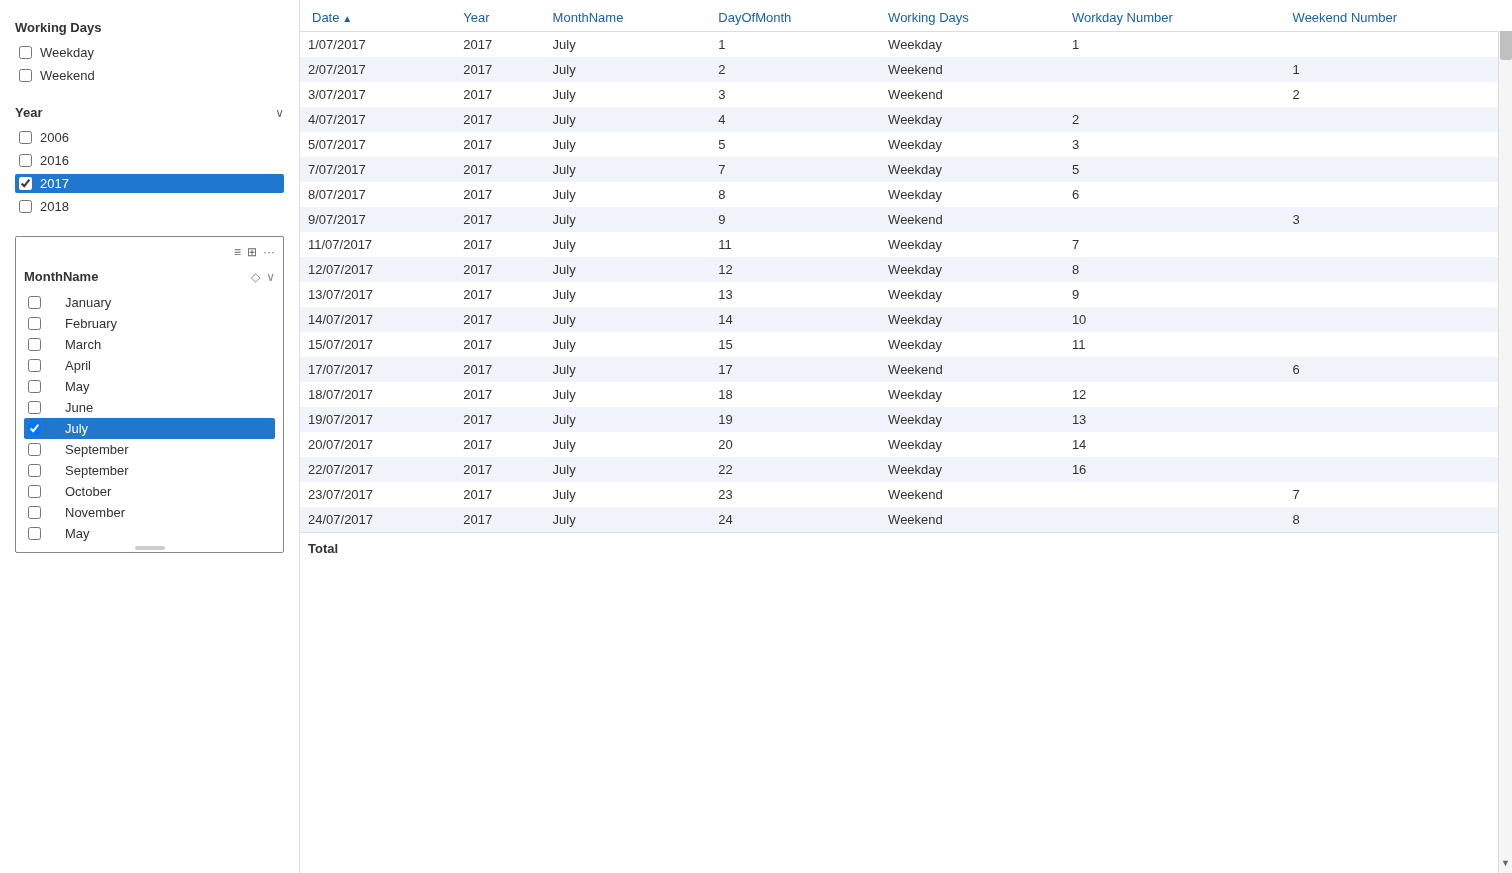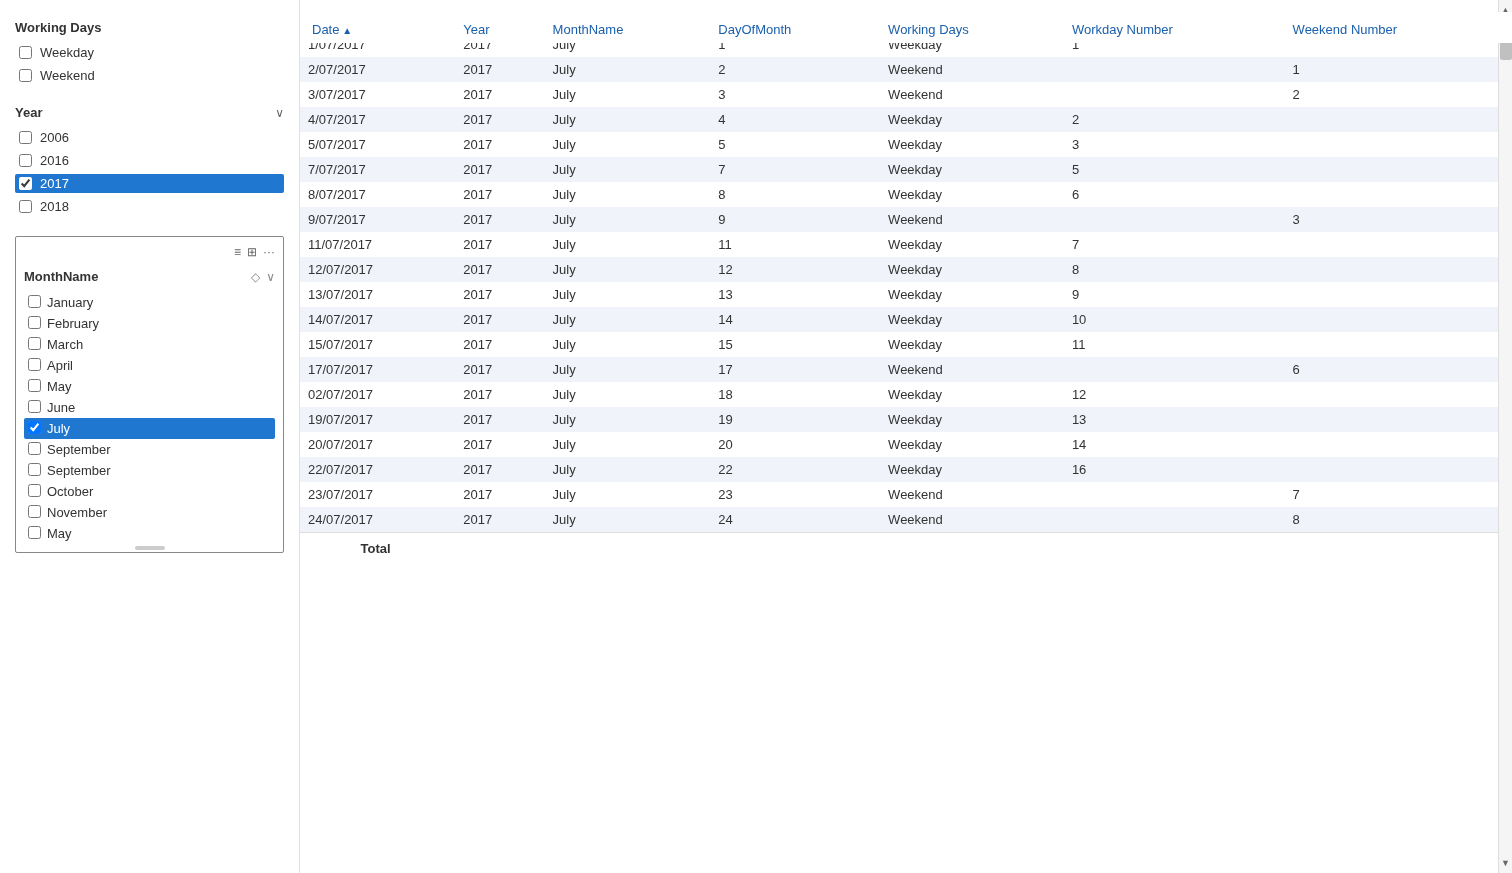--- a/index.html
+++ b/index.html
@@ -135,21 +135,22 @@
       cursor: pointer;
     }
 
     .month-list {
       max-height: 420px;
       overflow-y: auto;
     }
 
     .month-item {
       display: flex;
-      gap: 6px;
+      align-items: center;
+      gap: 24px;
       padding: 3px 4px;
       cursor: pointer;
     }
 
     .month-item input[type="checkbox"] {
       width: 13px;
       height: 13px;
       cursor: pointer;
     }
 
@@ -194,21 +195,21 @@
 
     thead tr th {
       padding: 10px 12px 6px 8px;
       text-align: left;
       font-weight: 400;
       color: #1a5fac;
       border-bottom: 1px solid #ddd;
       white-space: nowrap;
       background: #fff;
       position: sticky;
-      top: 12px;
+      top: 0;
       z-index: 10;
     }
 
     thead tr th:first-child {
       padding-left: 12px;
     }
 
     th.sorted::after {
       content: ' ▲';
       font-size: 10px;
@@ -227,21 +228,20 @@
 
     tbody tr:nth-child(even) {
       background: #f0f4fa;
     }
 
     tfoot tr td {
       padding: 8px 12px 8px 8px;
       font-weight: 600;
       color: #333;
       border-top: 1px solid #ddd;
-      text-align: center;
     }
 
     .scrollbar-right {
       position: fixed;
       right: 0;
       top: 0;
       width: 14px;
       height: 873px;
       background: #f5f5f5;
       border-left: 1px solid #ddd;
@@ -532,21 +532,21 @@
         <tr>
           <td>17/07/2017</td>
           <td>2017</td>
           <td>July</td>
           <td>17</td>
           <td>Weekend</td>
           <td></td>
           <td>6</td>
         </tr>
         <tr>
-          <td>02/07/2017</td>
+          <td>18/07/2017</td>
           <td>2017</td>
           <td>July</td>
           <td>18</td>
           <td>Weekday</td>
           <td>12</td>
           <td></td>
         </tr>
         <tr>
           <td>19/07/2017</td>
           <td>2017</td>

